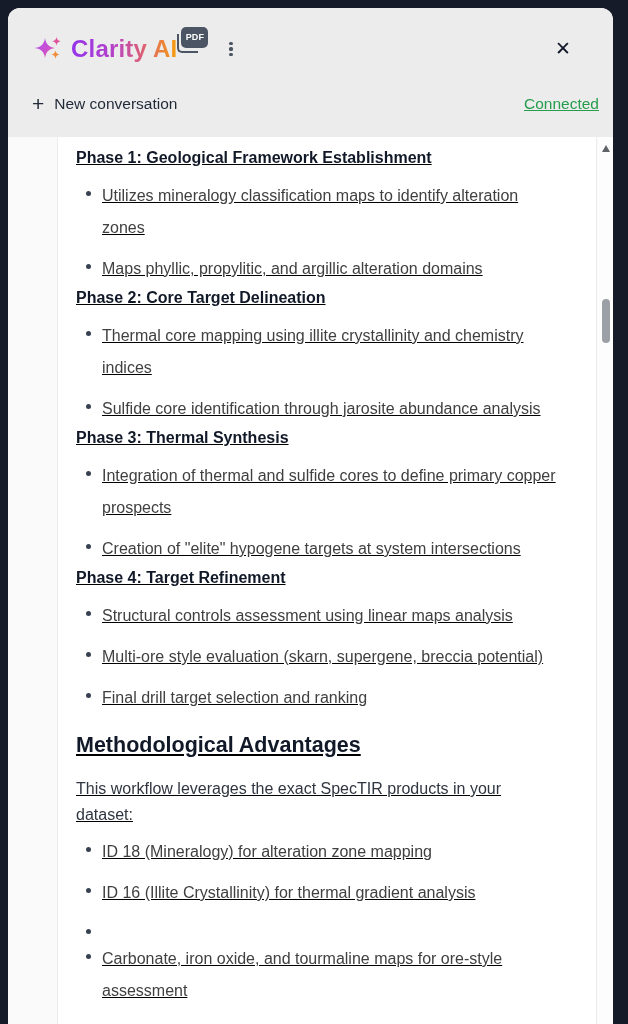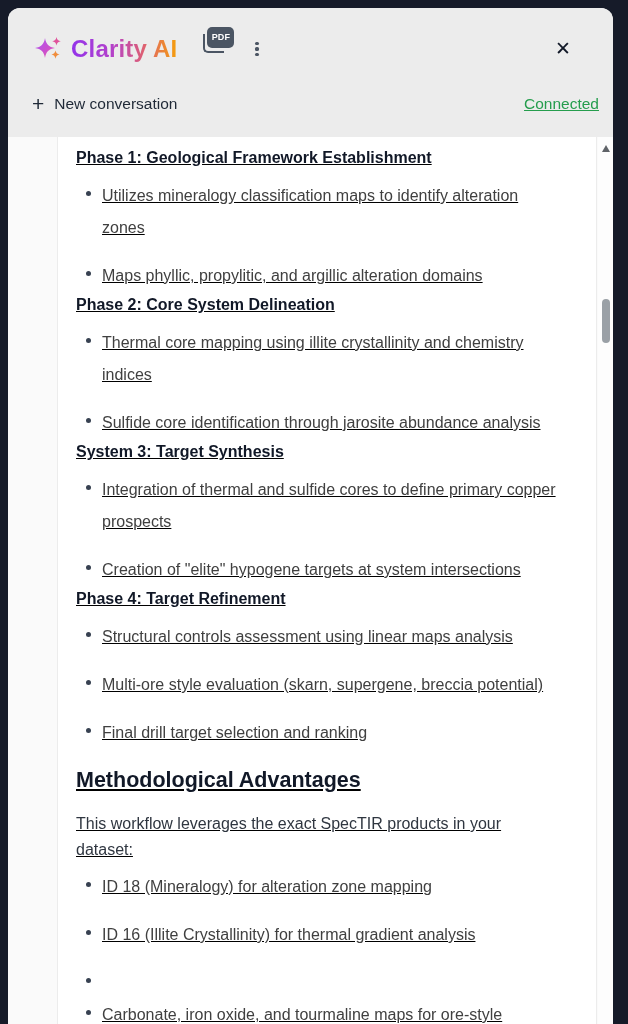--- a/index.html
+++ b/index.html
@@ -18,21 +18,21 @@
   
   .header{background:#ececec;padding-top:22px;flex:none;}
   .logo-row{display:flex;align-items:center;height:38px;padding:0 20px 0 27px;}
   .sparkle{width:28px;height:28px;flex:none;margin-right:8px;}
   .title{
     font-size:24px;font-weight:800;letter-spacing:.2px;
     background:linear-gradient(90deg,#9333ea 0%,#b341cb 38%,#dd5f74 68%,#f59e0b 100%);
     -webkit-background-clip:text;background-clip:text;color:transparent;
     line-height:30px;
   }
-  .pdf-btn{position:relative;width:31px;height:45px;margin-left:26px;cursor:pointer;}
+  .pdf-btn{position:relative;width:31px;height:45px;cursor:pointer;}
   .pdf-badge{
     position:absolute;right:0;top:0;width:27px;height:21px;background:#4b5563;
     color:#fff;font-size:9px;font-weight:700;border-radius:5px;
     display:flex;align-items:center;justify-content:center;letter-spacing:.2px;
   }
   .pdf-back{
     position:absolute;left:0;top:7px;width:19px;height:17px;
     border-left:2.5px solid #4b5563;border-bottom:2.5px solid #4b5563;
     border-radius:0 0 0 5px;
   }
@@ -55,21 +55,21 @@
   .card{
     position:absolute;left:49px;top:0;width:540px;min-height:100%;
     background:#ffffff;border-left:1px solid #ececec;border-right:1px solid #ececec;
     box-sizing:border-box;padding:8px 24px 20px 18px;text-decoration:underline;
   }
   .msg-h3{font-size:16px;font-weight:700;color:#111827;line-height:26px;margin:0 0 9px;}
   .msg-h2{font-size:21.5px;font-weight:700;color:#111827;line-height:30px;margin:16px 0 16px;}
   .msg-p{font-size:16px;color:#2f3640;line-height:26px;margin:8px 0 8px;max-width:470px;}
   ul.msg-ul{list-style:none;margin:0;padding:0;}
   ul.msg-ul li{display:flex;font-size:16px;line-height:32px;color:#404040;}
-  ul.msg-ul li + li{margin-top:16px;}
+  ul.msg-ul li + li{margin-top:9px;}
   .dot{width:5px;height:5px;border-radius:50%;background:#374151;flex:none;margin:11px 11px 0 10px;}
   .li-text{max-width:462px;}
   hr.msg-hr{border:none;border-top:1px solid #e5e7eb;margin:19px 0 0;}
   
   .scrollzone{position:absolute;right:0;top:0;bottom:0;width:15px;background:#fdfdfd;}
   .scroll-up{
     width:0;height:0;margin:8px auto 0;
     border-left:4.5px solid transparent;border-right:4.5px solid transparent;
     border-bottom:7px solid #5f6368;cursor:pointer;
   }
@@ -124,32 +124,32 @@
         <ul class="msg-ul">
           <li>
             <span class="dot"></span>
             <span class="li-text">Utilizes mineralogy classification maps to identify alteration zones</span>
           </li>
           <li>
             <span class="dot"></span>
             <span class="li-text">Maps phyllic, propylitic, and argillic alteration domains</span>
           </li>
         </ul>
-        <div class="msg-h3">Phase 2: Core System Delineation</div>
+        <div class="msg-h3">Phase 2: Core Target Delineation</div>
         <ul class="msg-ul">
           <li>
             <span class="dot"></span>
             <span class="li-text">Thermal core mapping using illite crystallinity and chemistry indices</span>
           </li>
           <li>
             <span class="dot"></span>
             <span class="li-text">Sulfide core identification through jarosite abundance analysis</span>
           </li>
         </ul>
-        <div class="msg-h3">System 3: Target Synthesis</div>
+        <div class="msg-h3">Phase 3: Thermal Synthesis</div>
         <ul class="msg-ul">
           <li>
             <span class="dot"></span>
             <span class="li-text">Integration of thermal and sulfide cores to define primary copper prospects</span>
           </li>
           <li>
             <span class="dot"></span>
             <span class="li-text">Creation of "elite" hypogene targets at system intersections</span>
           </li>
         </ul>

